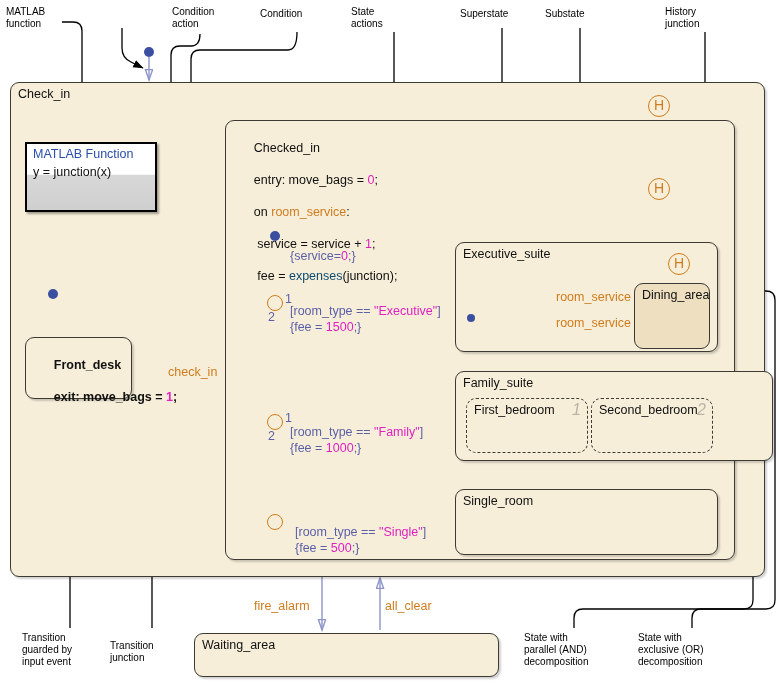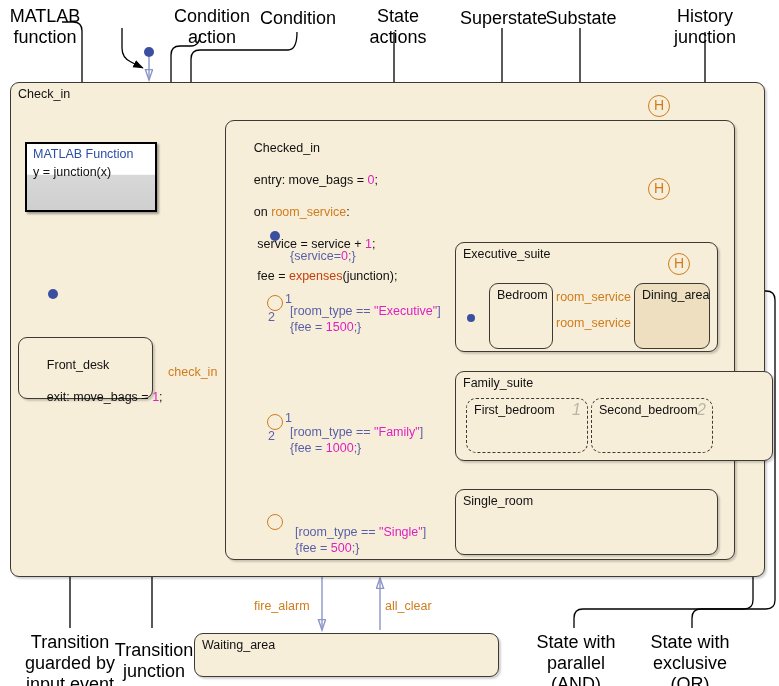--- a/index.html
+++ b/index.html
@@ -11,23 +11,23 @@
     width: 779px; height: 686px;
     position: relative;
     font-family: "Liberation Sans", sans-serif;
     overflow: hidden;
   }
   #stage { position: absolute; left:0; top:0; width:779px; height:686px; }
 
   
   .callout {
     position: absolute;
-    font-size: 18px;
+    font-size: 10px;
     color: #000;
-    text-align: center;
+    text-align: left;
     line-height: 1.18;
     white-space: pre-line;
   }
 
   
   .state {
     position: absolute;
     background: #f7eeda;
     border: 1.6px solid #3c3a33;
     border-radius: 9px;
@@ -94,21 +94,21 @@
     line-height: 1.3;
     white-space: pre;
     color: #5b5fa8;
   }
   .evt { position: absolute; font-size: 12.5px; color: #cf7c1c; white-space: pre; }
   .jnum { position: absolute; font-size: 12.5px; color: #5b5fa8; }
 
   
   .kw-lit { color: #e020c0; }
   .kw-evt { color: #cf7c1c; }
-  .kw-fn  { color: #c2410c; }
+  .kw-fn  { color: #0c4a6e; }
 
   
   .mlblock {
     position: absolute;
     box-sizing: border-box;
     border: 2.4px solid #000;
     background: linear-gradient(#ffffff 0%, #ffffff 46%, #d8d8d8 47%, #cfcfcf 100%);
     box-shadow: 2px 2px 2px rgba(0,0,0,0.35);
   }
   .mltitle { position:absolute; left:6px; top:3px; font-size:12.5px; color:#2b4ea8; white-space:pre;}
@@ -191,21 +191,21 @@
 
       <path d="M380,630 L380,578" marker-end="url(#arrowOpenDown)"></path>
     </g>
   </svg>
 
   <div class="callout" style="left:6px;  top:6px;  width:78px;">MATLAB
 function</div>
   <div class="callout" style="left:172px;top:6px;  width:80px;">Condition
 action</div>
   <div class="callout" style="left:260px;top:8px;  width:76px;">Condition</div>
-  <div class="callout" style="left:364px;top:6px;  width:68px;">State
+  <div class="callout" style="left:351px;top:6px;  width:68px;">State
 actions</div>
   <div class="callout" style="left:460px;top:8px;  width:84px;">Superstate</div>
   <div class="callout" style="left:545px;top:8px;  width:72px;">Substate</div>
   <div class="callout" style="left:665px;top:6px;  width:80px;">History
 junction</div>
 
   <div class="callout" style="left:22px; top:632px;width:96px;">Transition
 guarded by
 input event</div>
   <div class="callout" style="left:110px;top:640px;width:88px;">Transition
@@ -224,21 +224,21 @@
   <div class="hjunc" style="left:648px; top:95px;">H</div>
 
   <div class="ddot" style="left:144px; top:47px;"></div>
 
   <div class="mlblock" style="left:25px; top:142px; width:132px; height:70px;">
     <span class="mltitle">MATLAB Function</span>
     <span class="mlbody">y = junction(x)</span>
   </div>
 
   <div class="ddot" style="left:48px; top:289px;"></div>
-  <div class="state" style="left:18px; top:337px; width:135px; height:62px;">
+  <div class="state" style="left:25px; top:337px; width:107px; height:62px;font-weight:bold;">
     <span class="slabel">
       <span>Front_desk</span><br>
       <span><span>exit: move_bags = </span><span class="kw-lit">1</span><span>;</span></span>
     </span>
   </div>
 
   <div class="evt" style="left:168px; top:365px;">check_in</div>
 
   <div class="state" style="left:225px; top:120px; width:510px; height:440px;">
     <span class="slabel">
@@ -259,23 +259,20 @@
   <div class="jnum" style="left:285px; top:292px;">1</div>
   <div class="jnum" style="left:268px; top:310px;">2</div>
   <div class="tlabel" style="left:290px; top:303px;"><span>[room_type == </span><span class="kw-lit">"Executive"</span><span>]</span><br><span>{fee = </span><span class="kw-lit">1500</span><span>;}</span></div>
 
   <div class="state" style="left:455px; top:242px; width:263px; height:110px;">
     <span class="slabel">Executive_suite</span>
   </div>
   <div class="hjunc" style="left:668px; top:253px;">H</div>
 
   <div class="ddot small" style="left:467px; top:314px;"></div>
-  <div class="state flat" style="left:489px; top:283px; width:64px; height:66px;">
-    <span class="slabel">Bedroom</span>
-  </div>
   <div class="state flat" style="left:634px; top:283px; width:76px; height:66px; background:#eddfc0;">
     <span class="slabel">Dining_area</span>
   </div>
   <div class="evt" style="left:556px; top:290px;">room_service</div>
   <div class="evt" style="left:556px; top:316px;">room_service</div>
 
   <div class="cjunc" style="left:267px; top:414px;"></div>
   <div class="jnum" style="left:285px; top:411px;">1</div>
   <div class="jnum" style="left:268px; top:429px;">2</div>
   <div class="tlabel" style="left:290px; top:424px;"><span>[room_type == </span><span class="kw-lit">"Family"</span><span>]</span><br><span>{fee = </span><span class="kw-lit">1000</span><span>;}</span></div>

